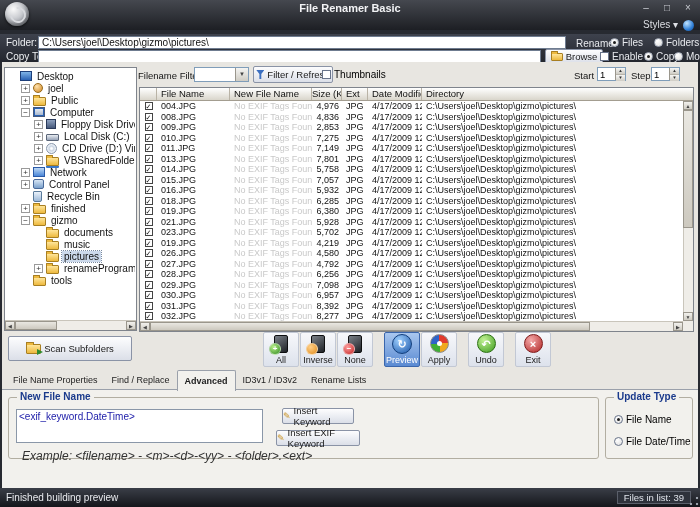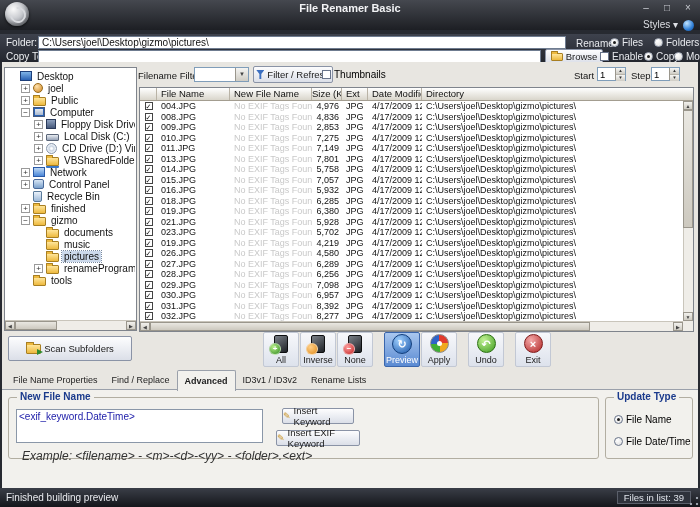--- a/index.html
+++ b/index.html
@@ -577,21 +577,21 @@
             <div class="cell c4">JPG</div>
             <div class="cell c5">4/17/2009 12:...</div>
             <div class="cell c6">C:\Users\joel\Desktop\gizmo\pictures\</div>
           </div>
           <div class="trow">
             <div class="ccb">
               <span class="cbx">✓</span>
             </div>
             <div class="cell c1">027.JPG</div>
             <div class="cell c2 dim">No EXIF Tags Found</div>
-            <div class="cell c3">6,289</div>
+            <div class="cell c3">4,792</div>
             <div class="cell c4">JPG</div>
             <div class="cell c5">4/17/2009 12:...</div>
             <div class="cell c6">C:\Users\joel\Desktop\gizmo\pictures\</div>
           </div>
           <div class="trow">
             <div class="ccb">
               <span class="cbx">✓</span>
             </div>
             <div class="cell c1">028.JPG</div>
             <div class="cell c2 dim">No EXIF Tags Found</div>

